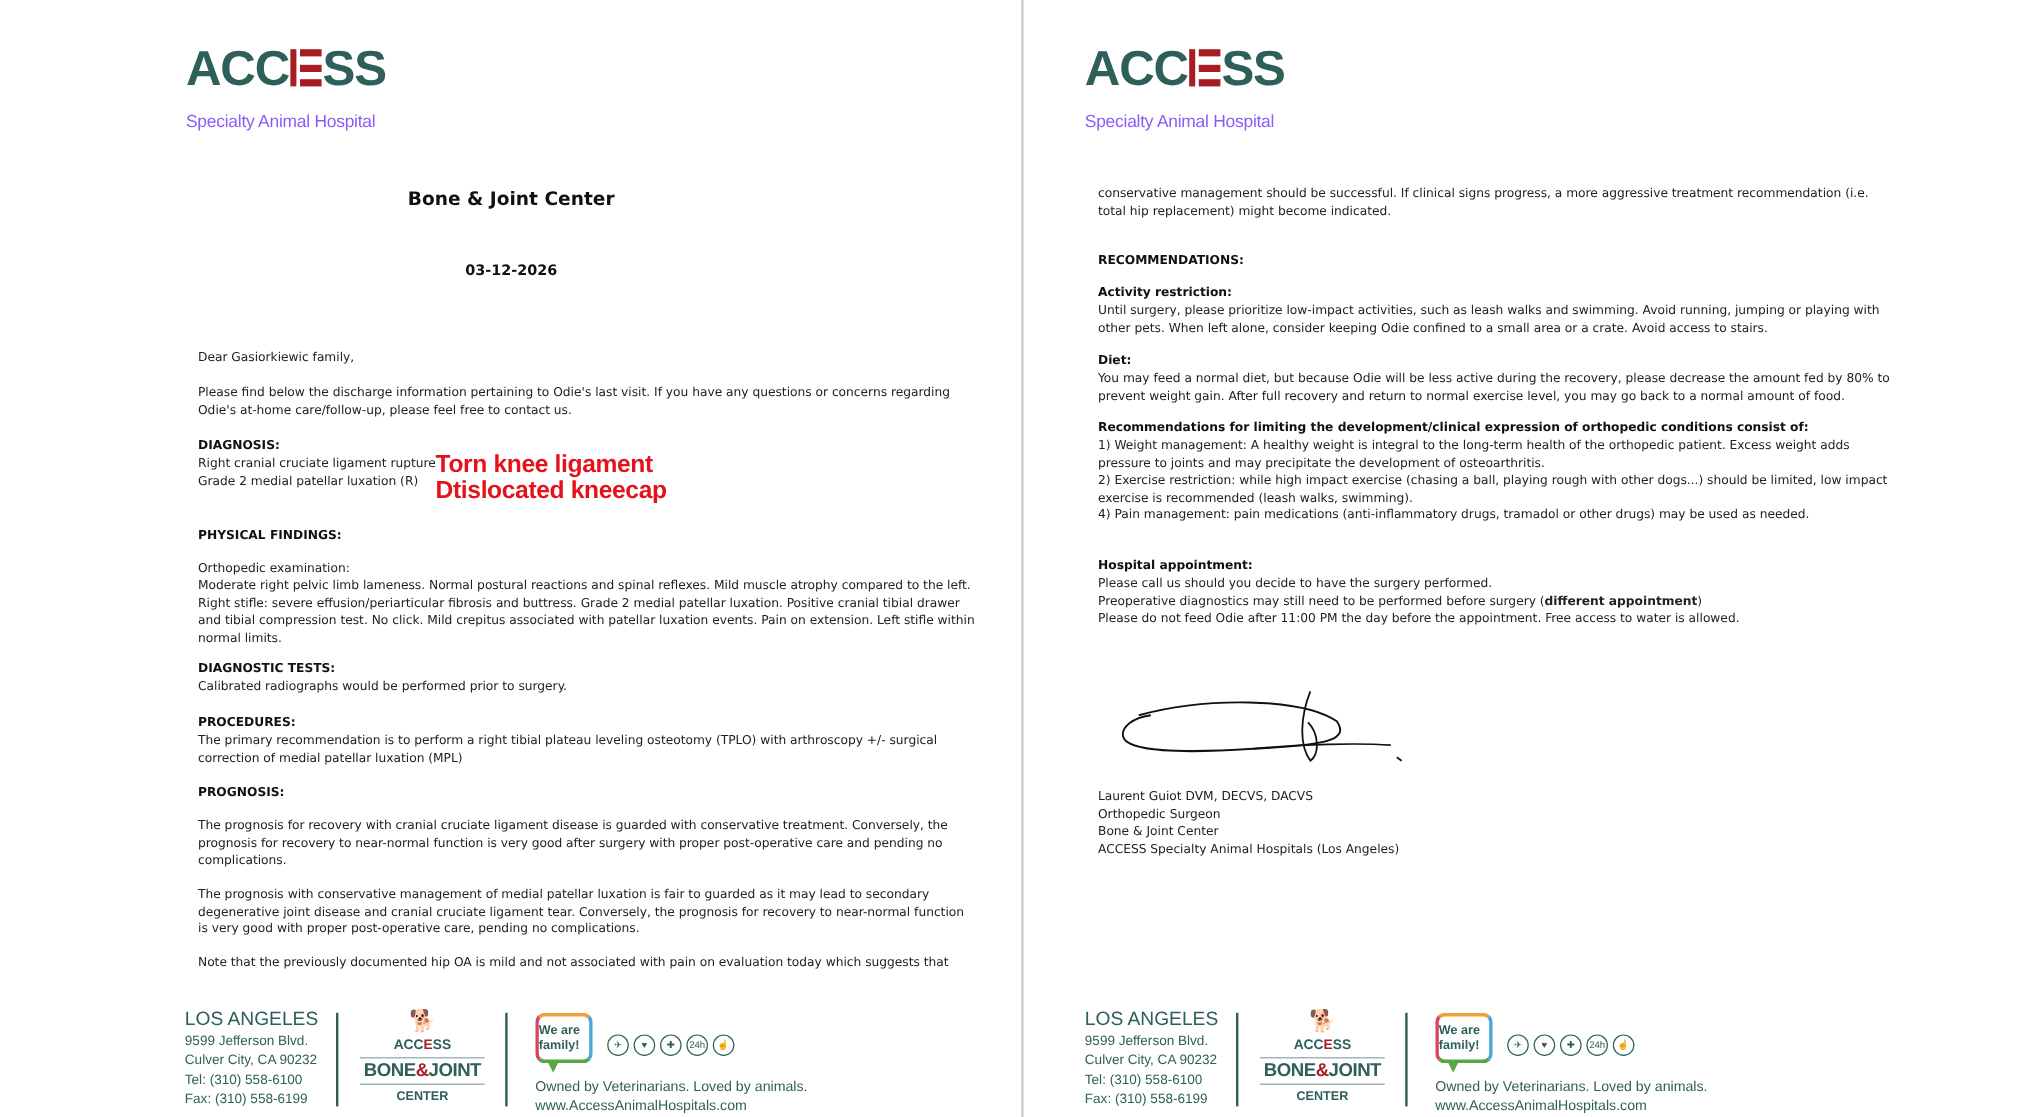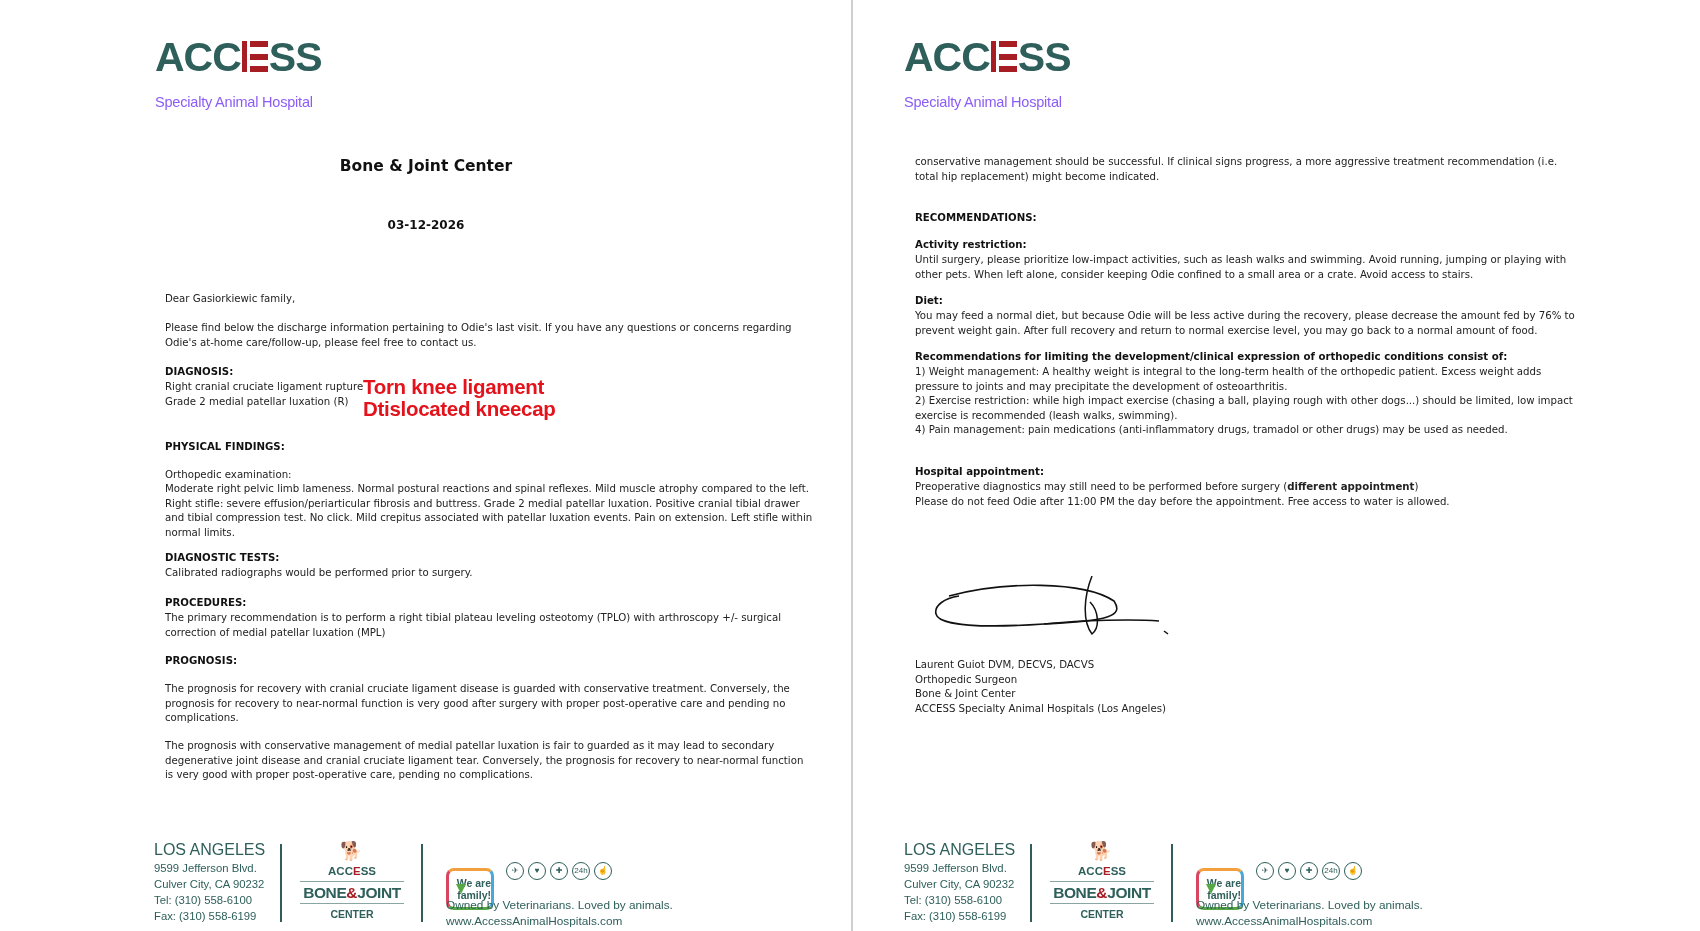--- a/index.html
+++ b/index.html
@@ -30,21 +30,21 @@
   .f-addr .city { font-weight: 400; font-size: 16px; margin-bottom: 2px; }
   .f-vline { position: absolute; top: 6px; width: 2px; height: 78px; background: #2e5f5a; }
   .f-center { position: absolute; top: 0; width: 104px; text-align: center; font-family: "Liberation Sans", sans-serif; color: #2e5f5a; }
   .f-center .dog { height: 26px; font-size: 18px; color: #8aa6a2; line-height: 26px; }
   .f-center .acc { font-weight: 700; font-size: 11.5px; line-height: 14px; }
   .f-center .acc .r { color: #a61e24; }
   .f-center .bj { border-top: 1.5px solid #8aa6a2; border-bottom: 1.5px solid #8aa6a2; font-weight: 700; font-size: 15.5px; line-height: 21px; margin: 3px 0 4px; letter-spacing: -0.4px; white-space: nowrap; }
   .f-center .bj .amp { color: #a61e24; }
   .f-center .ctr { font-weight: 700; font-size: 10.5px; }
   .f-right { position: absolute; top: 0; width: 230px; font-family: "Liberation Sans", sans-serif; color: #2e5f5a; }
-  .bubble { position: absolute; left: 0; top: 6px; width: 48px; height: 42px; border: 3px solid #4aa8d8; border-left-color: #d9455f; border-bottom-color: #56a845; border-top-color: #f2a03d; border-radius: 8px; font-weight: 700; font-size: 10.5px; line-height: 12px; text-align: right; padding-top: 6px; color: #2e5f5a; background: #fff; margin-top: 24px; }
+  .bubble { position: absolute; left: 0; top: 6px; width: 48px; height: 42px; border: 3px solid #4aa8d8; border-left-color: #d9455f; border-bottom-color: #56a845; border-top-color: #f2a03d; border-radius: 8px; font-weight: 700; font-size: 10.5px; line-height: 12px; text-align: left; padding-top: 6px; color: #2e5f5a; background: #fff; }
   .bubble-tail { position: absolute; left: 10px; top: 46px; width: 0; height: 0; border-left: 5px solid transparent; border-right: 5px solid transparent; border-top: 10px solid #56a845; }
   .icons { position: absolute; left: 60px; top: 24px; display: flex; gap: 4px; }
   .icons span { width: 18px; height: 18px; border: 1.3px solid #2e5f5a; border-radius: 50%; font-size: 8px; line-height: 15px; text-align: center; color: #2e5f5a; }
   .tagline { position: absolute; left: 0; top: 59px; font-size: 11.8px; line-height: 16px; white-space: nowrap; }
 </style>
 </head>
 <body>
 
 <div class="page page-left">
   <div class="logo" style="left:155px;">
@@ -70,20 +70,21 @@
 
   <div class="txt sec" style="left:165px;top:551px;">DIAGNOSTIC TESTS:</div>
   <div class="txt" style="left:165px;top:566px;">Calibrated radiographs would be performed prior to surgery.</div>
 
   <div class="txt sec" style="left:165px;top:596px;">PROCEDURES:</div>
   <div class="txt" style="left:165px;top:611px;width:640px;">The primary recommendation is to perform a right tibial plateau leveling osteotomy (TPLO) with arthroscopy +/- surgical correction of medial patellar luxation (MPL)</div>
 
   <div class="txt sec" style="left:165px;top:654px;">PROGNOSIS:</div>
   <div class="txt" style="left:165px;top:739px;width:648px;">The prognosis with conservative management of medial patellar luxation is fair to guarded as it may lead to secondary degenerative joint disease and cranial cruciate ligament tear. Conversely, the prognosis for recovery to near-normal function is very good with proper post-operative care, pending no complications.</div>
   <div class="txt" style="left:165px;top:682px;width:648px;">The prognosis for recovery with cranial cruciate ligament disease is guarded with conservative treatment. Conversely, the prognosis for recovery to near-normal function is very good after surgery with proper post-operative care and pending no complications.</div>
+  <div class="txt" style="left:165px;top:796px;width:648px;">Note that the previously documented hip OA is mild and not associated with pain on evaluation today which suggests that</div>
 
   <div class="footer" style="left:154px;width:520px;">
     <div class="f-addr">
       <div class="city">LOS ANGELES</div>
       <div>9599 Jefferson Blvd.</div>
       <div>Culver City, CA 90232</div>
       <div>Tel: (310) 558-6100</div>
       <div>Fax: (310) 558-6199</div>
     </div>
     <div class="f-vline" style="left:126px;"></div>
@@ -121,31 +122,32 @@
   </div>
 
   <div class="txt" style="left:61px;top:155px;width:650px;">conservative management should be successful. If clinical signs progress, a more aggressive treatment recommendation (i.e. total hip replacement) might become indicated.</div>
 
   <div class="txt sec" style="left:61px;top:211px;">RECOMMENDATIONS:</div>
 
   <div class="txt sec" style="left:61px;top:238px;">Activity restriction:</div>
   <div class="txt" style="left:61px;top:253px;width:660px;">Until surgery, please prioritize low-impact activities, such as leash walks and swimming. Avoid running, jumping or playing with other pets. When left alone, consider keeping Odie confined to a small area or a crate. Avoid access to stairs.</div>
 
   <div class="txt sec" style="left:61px;top:294px;">Diet:</div>
-  <div class="txt" style="left:61px;top:309px;width:660px;">You may feed a normal diet, but because Odie will be less active during the recovery, please decrease the amount fed by 76% to prevent weight gain. After full recovery and return to normal exercise level, you may go back to a normal amount of food.</div>
+  <div class="txt" style="left:61px;top:309px;width:660px;">You may feed a normal diet, but because Odie will be less active during the recovery, please decrease the amount fed by 80% to prevent weight gain. After full recovery and return to normal exercise level, you may go back to a normal amount of food.</div>
 
   <div class="txt sec" style="left:61px;top:350px;white-space:nowrap;">Recommendations for limiting the development/clinical expression of orthopedic conditions consist of:</div>
   <div class="txt" style="left:61px;top:365px;width:660px;">
     <div>1) Weight management: A healthy weight is integral to the long-term health of the orthopedic patient. Excess weight adds pressure to joints and may precipitate the development of osteoarthritis.</div>
     <div>2) Exercise restriction: while high impact exercise (chasing a ball, playing rough with other dogs...) should be limited, low impact exercise is recommended (leash walks, swimming).</div>
     <div>4) Pain management: pain medications (anti-inflammatory drugs, tramadol or other drugs) may be used as needed.</div>
   </div>
 
   <div class="txt sec" style="left:61px;top:465px;">Hospital appointment:</div>
   <div class="txt" style="left:61px;top:480px;width:660px;">
+    <div>Please call us should you decide to have the surgery performed.</div>
     <div><span>Preoperative diagnostics may still need to be performed before surgery (</span><b>different appointment</b><span>)</span></div>
     <div>Please do not feed Odie after 11:00 PM the day before the appointment. Free access to water is allowed.</div>
   </div>
 
   <svg style="position:absolute;left:70px;top:576px;" width="260" height="65" viewBox="0 0 260 65">
     <path d="M25 20 C 80 5, 160 5, 190 25 C 200 40, 185 45, 120 48 C 60 52, 15 50, 12 38 C 10 30, 20 22, 35 20" fill="none" stroke="#111" stroke-width="1.6"></path>
     <path d="M168 0 C 160 20, 158 45, 168 58 C 176 52, 175 35, 166 26" fill="none" stroke="#111" stroke-width="1.5"></path>
     <path d="M120 48 C 160 44, 210 43, 235 45" fill="none" stroke="#111" stroke-width="1.4"></path>
     <path d="M240 55 L 244 58" stroke="#111" stroke-width="1.5"></path>
   </svg>

